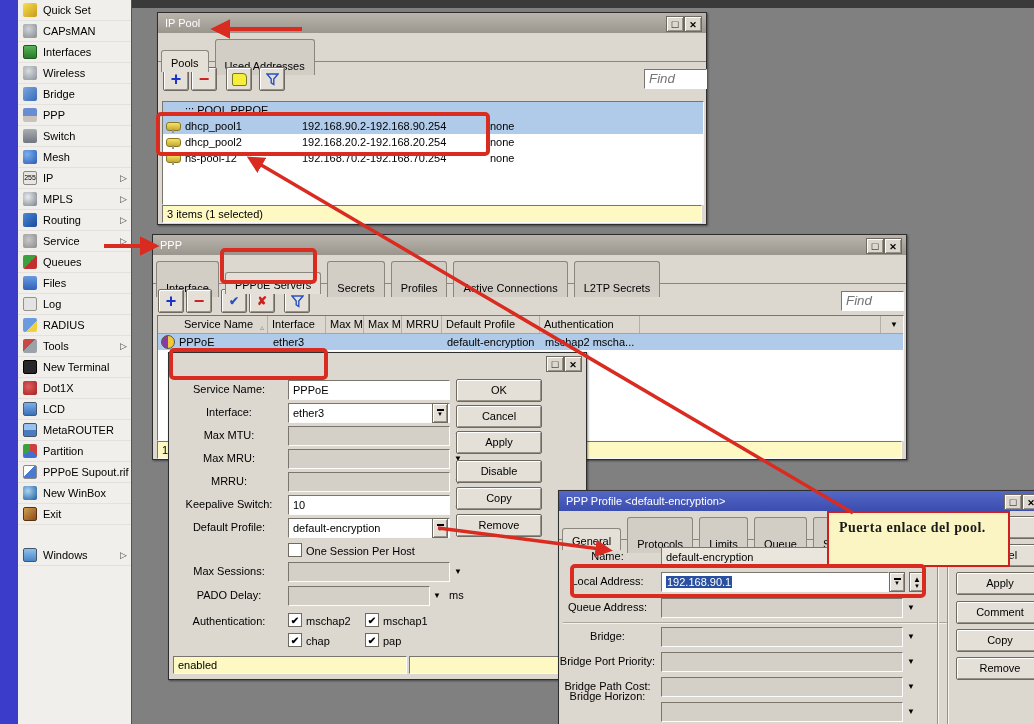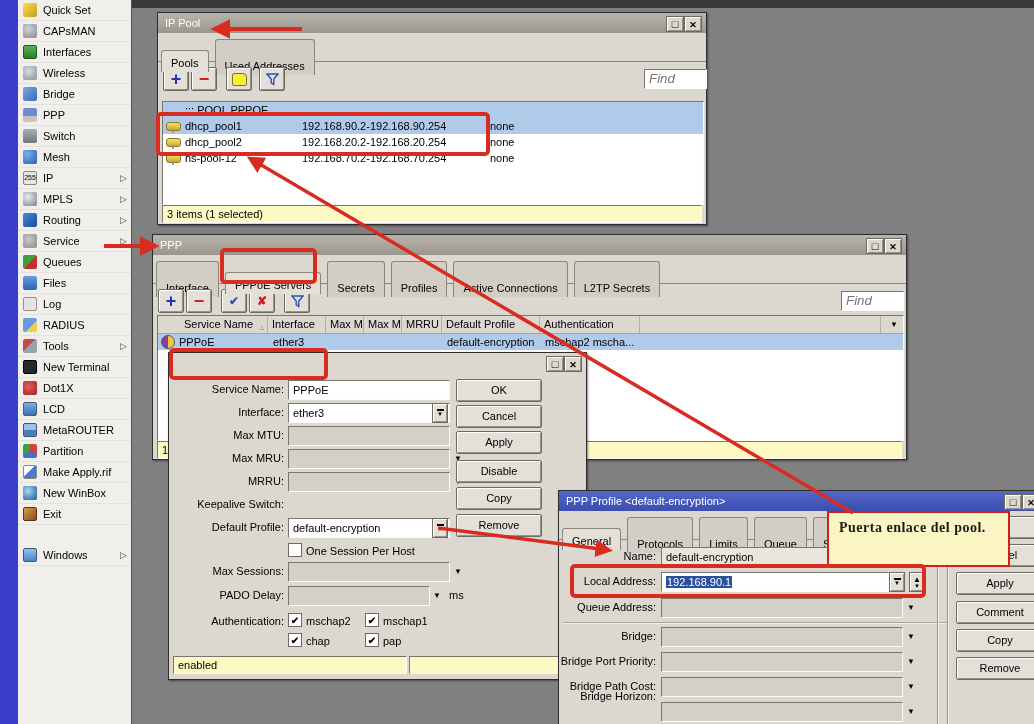--- a/index.html
+++ b/index.html
@@ -37,21 +37,21 @@
       overflow:hidden;white-space:nowrap;position:relative}
   .g-sort{position:absolute;right:3px;top:4px;font-size:8px;color:#8a8a8a}
   .g-sort::after{content:"▵"}
   .th-arrow{display:flex;align-items:center;justify-content:center}
   .trow{display:flex;height:16px;line-height:16px;white-space:nowrap;align-items:center}
   .trow.sel{background:#b0cbe9}
   .td{padding-left:4px;box-sizing:border-box;overflow:hidden;white-space:nowrap;height:16px}
   .statusbox{position:absolute;height:16px;line-height:16px;padding-left:4px;background:#fef9c3;
              border:1px solid;border-color:#7a766e #fbfbfb #fbfbfb #7a766e}
   
-  .flabel{position:absolute;text-align:right;line-height:19px;white-space:nowrap}
+  .flabel{position:absolute;text-align:center;line-height:19px;white-space:nowrap}
   .field{position:absolute;height:18px;line-height:18px;background:#fff;border:1px solid;
          border-color:#7a766e #fcfcfc #fcfcfc #7a766e;padding-left:4px;box-sizing:content-box;overflow:hidden;white-space:nowrap}
   .field.gray{background:#d4d0c8}
   .combo{position:absolute;width:16px;height:20px;background:#e4e0d8;border:1px solid #6e6a62;
          box-shadow:inset 1px 1px 0 #fff,inset -1px -1px 0 #96928a;display:flex;flex-direction:column;align-items:center;justify-content:center;box-sizing:border-box}
   .combo i{display:block;width:7px;border-top:2px solid #000;margin-bottom:1px}
   .combo::after{content:"▼";font-size:6px;line-height:5px}
   .g-down{position:absolute;font-size:8px;line-height:8px}
   .g-down::after{content:"▼"}
   .g-up{position:absolute;font-size:8px;line-height:8px}
@@ -206,21 +206,21 @@
   <div class="sitem">
       <span class="ic ic-metarouter"></span>
       <span>MetaROUTER</span>
     </div>
   <div class="sitem">
       <span class="ic ic-partition"></span>
       <span>Partition</span>
     </div>
   <div class="sitem">
       <span class="ic ic-supout"></span>
-      <span>Make Apply.rif</span>
+      <span>PPPoE Supout.rif</span>
     </div>
   <div class="sitem">
       <span class="ic ic-winbox"></span>
       <span>New WinBox</span>
     </div>
   <div class="sitem">
       <span class="ic ic-exit"></span>
       <span>Exit</span>
     </div>
   <div class="sitem" style="margin-top:20px">
@@ -368,20 +368,21 @@
 
   <div class="flabel" style="left:5px;top:96px;width:110px">Max MRU:</div>
   <div class="field gray" style="left:119px;top:96px;width:156px"></div>
   <span class="g-down" style="left:285px;top:102px"></span>
 
   <div class="flabel" style="left:5px;top:119px;width:110px">MRRU:</div>
   <div class="field gray" style="left:119px;top:119px;width:156px"></div>
   <span class="g-down" style="left:285px;top:125px"></span>
 
   <div class="flabel" style="left:5px;top:142px;width:110px">Keepalive Switch:</div>
+  <div class="field" style="left:119px;top:142px;width:156px">10</div>
   <span class="g-up" style="left:285px;top:148px"></span>
 
   <div class="flabel" style="left:5px;top:165px;width:110px">Default Profile:</div>
   <div class="field" style="left:119px;top:165px;width:156px">default-encryption</div>
   <div class="combo" style="left:263px;top:165px">
       <i></i>
     </div>
 
   <span class="cb" style="left:119px;top:190px"></span>
   <div class="flabel" style="left:137px;top:189px;width:150px;text-align:left">One Session Per Host</div>

